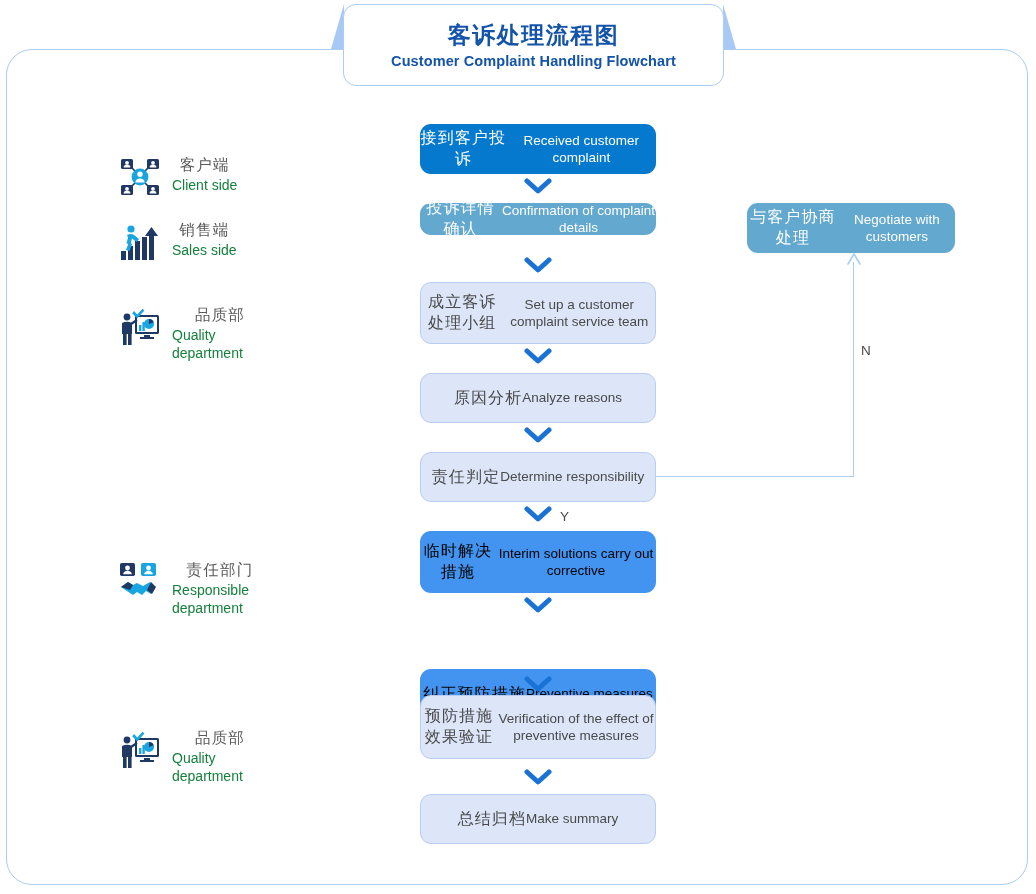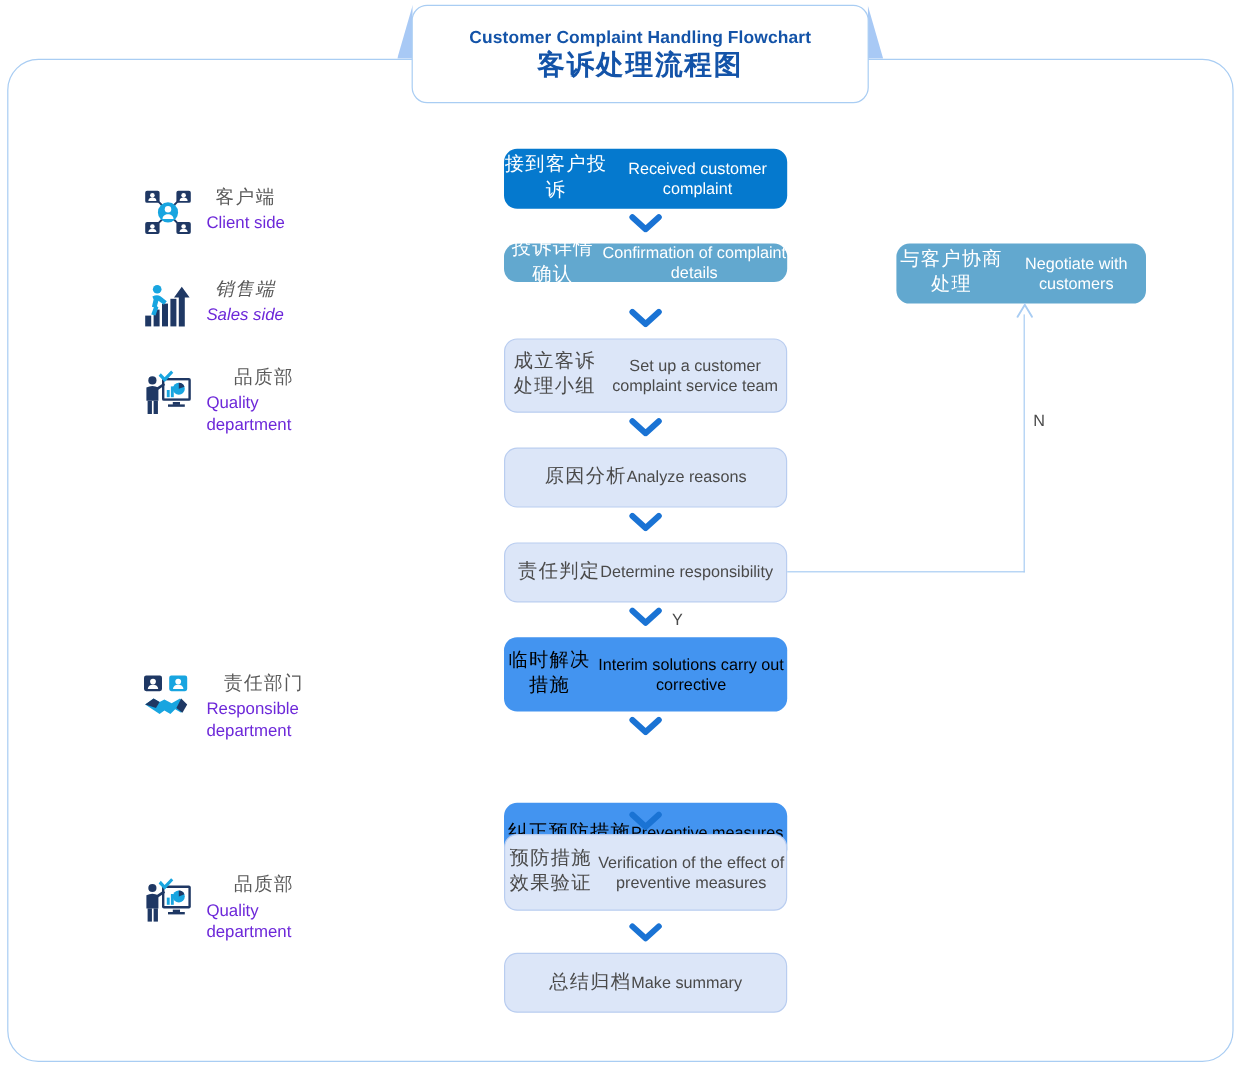--- a/index.html
+++ b/index.html
@@ -104,27 +104,27 @@
   .role-cn {
     font-size: 15.5px;
     color: #595959;
     letter-spacing: 1.2px;
     line-height: 1.35;
     white-space: nowrap;
     text-align: center;
   }
   .role-en {
     font-size: 14px;
-    color: #6d28d9;
+    color: #15803d;
     line-height: 1.3;
     max-width: 96px;
   }
 
   #role-client     { left: 118px; top: 155px; }
-  #role-sales      { left: 118px; top: 232px; font-style: italic; }
+  #role-sales      { left: 118px; top: 220px; }
   #role-quality-1  { left: 118px; top: 305px; }
   #role-resp       { left: 118px; top: 560px; }
   #role-quality-2  { left: 118px; top: 728px; }
 
   
   .node {
     position: absolute;
     left: 420px;
     width: 236px;
     border-radius: 11px;
@@ -220,22 +220,22 @@
 </style>
 </head>
 <body>
 
 <div id="outer-frame"></div>
 
 <div id="banner-mask"></div>
 <div id="banner-wedge-left" class="banner-wedge"></div>
 <div id="banner-wedge-right" class="banner-wedge"></div>
 <div id="title-banner">
+  <div id="title-cn">客诉处理流程图</div>
   <div id="title-en">Customer Complaint Handling Flowchart</div>
-  <div id="title-cn">客诉处理流程图</div>
 </div>
 
 <div class="role" id="role-client">
   <span class="role-icon">
     <svg viewBox="0 0 44 44" width="44" height="44">
       <rect x="3" y="4" width="12" height="10" rx="1.6" fill="#1f3864"></rect>
       <circle cx="9" cy="7.8" r="1.9" fill="#ffffff"></circle>
       <path d="M5.6 12.4c0-1.8 1.6-2.8 3.4-2.8s3.4 1 3.4 2.8z" fill="#ffffff"></path>
       <rect x="29" y="4" width="12" height="10" rx="1.6" fill="#1f3864"></rect>
       <circle cx="35" cy="7.8" r="1.9" fill="#ffffff"></circle>

